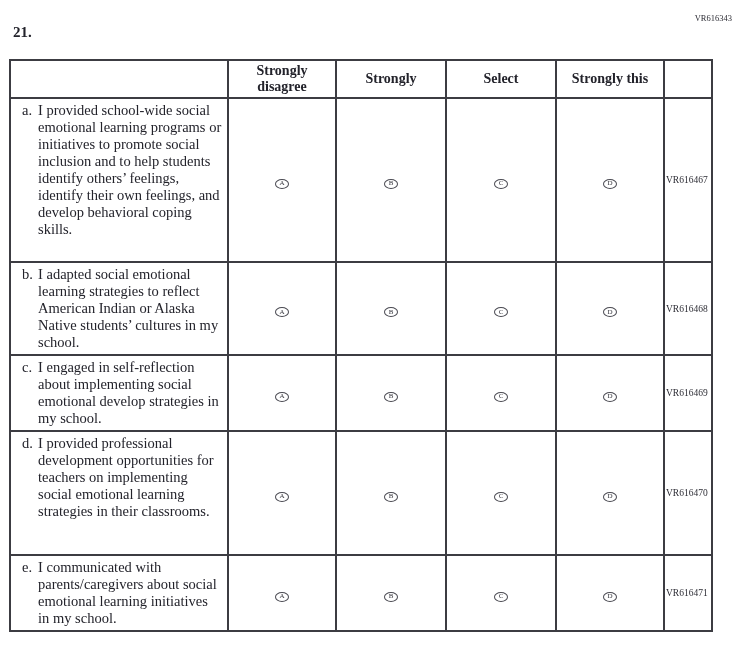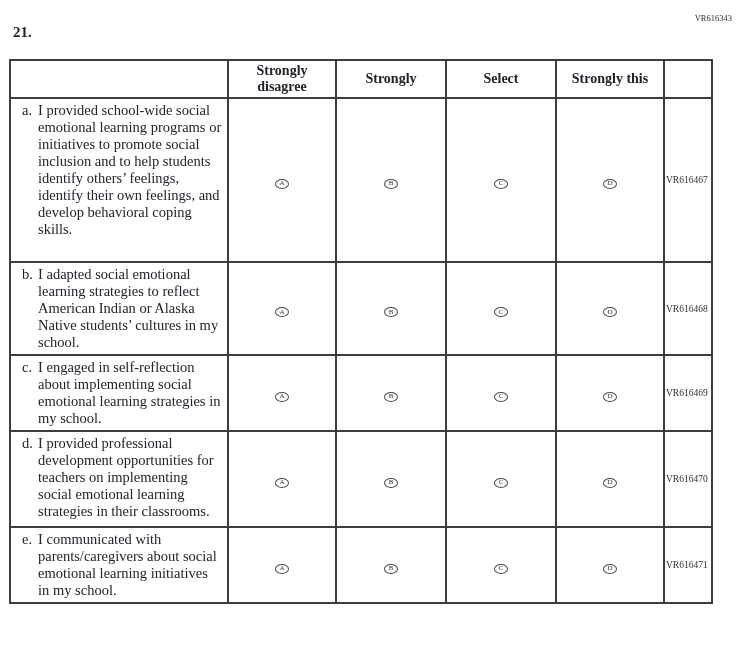--- a/index.html
+++ b/index.html
@@ -93,21 +93,21 @@
   }
   td.code {
     font-size: 9.5px;
     vertical-align: middle;
     padding: 0 1px;
     color: #2c2c34;
   }
   tr.ra { height: 164px; }
   tr.rb { height: 85px; margin-top: 14px; }
   tr.rc { height: 74px; }
-  tr.rd { height: 96px; }
+  tr.rd { height: 124px; }
   tr.re { height: 72px; }
 </style>
 </head>
 <body>
 
 <div class="page-code">VR616343</div>
 
 <div class="question">
   <span class="qnum">21.</span>
 </div>
@@ -163,21 +163,21 @@
       <td class="opt"><span class="bubble">
             <span>C</span>
           </span></td>
       <td class="opt"><span class="bubble">
             <span>D</span>
           </span></td>
       <td class="code">VR616468</td>
     </tr>
     <tr class="rc">
       <td class="stmt">
-        <div class="stmt-inner"><span class="letter">c.</span><span>I engaged in self-reflection about implementing social emotional learning strategies in my school.</span></div>
+        <div class="stmt-inner"><span class="letter">c.</span><span>I engaged in self-reflection about implementing social emotional develop strategies in my school.</span></div>
       </td>
       <td class="opt"><span class="bubble">
             <span>A</span>
           </span></td>
       <td class="opt"><span class="bubble">
             <span>B</span>
           </span></td>
       <td class="opt"><span class="bubble">
             <span>C</span>
           </span></td>

